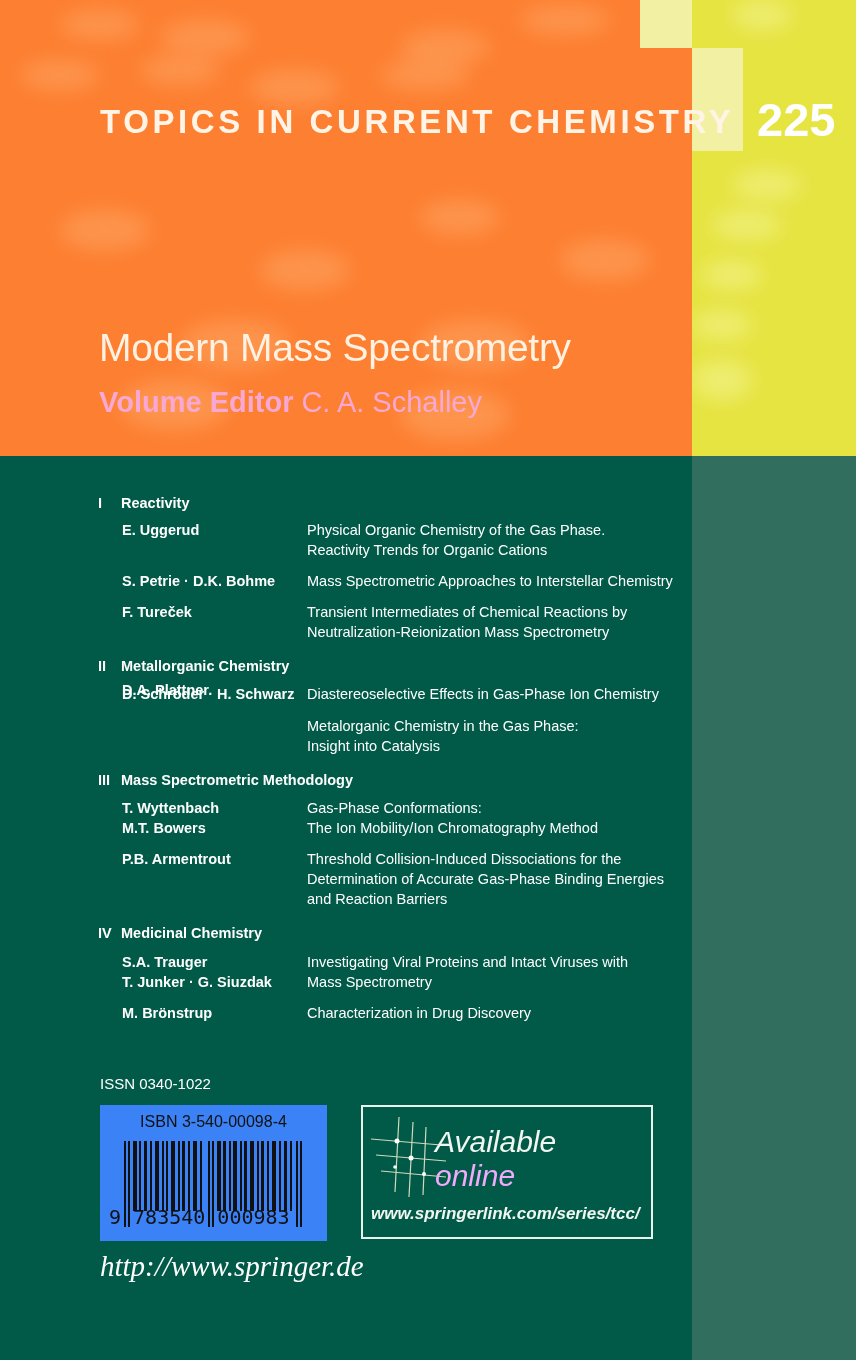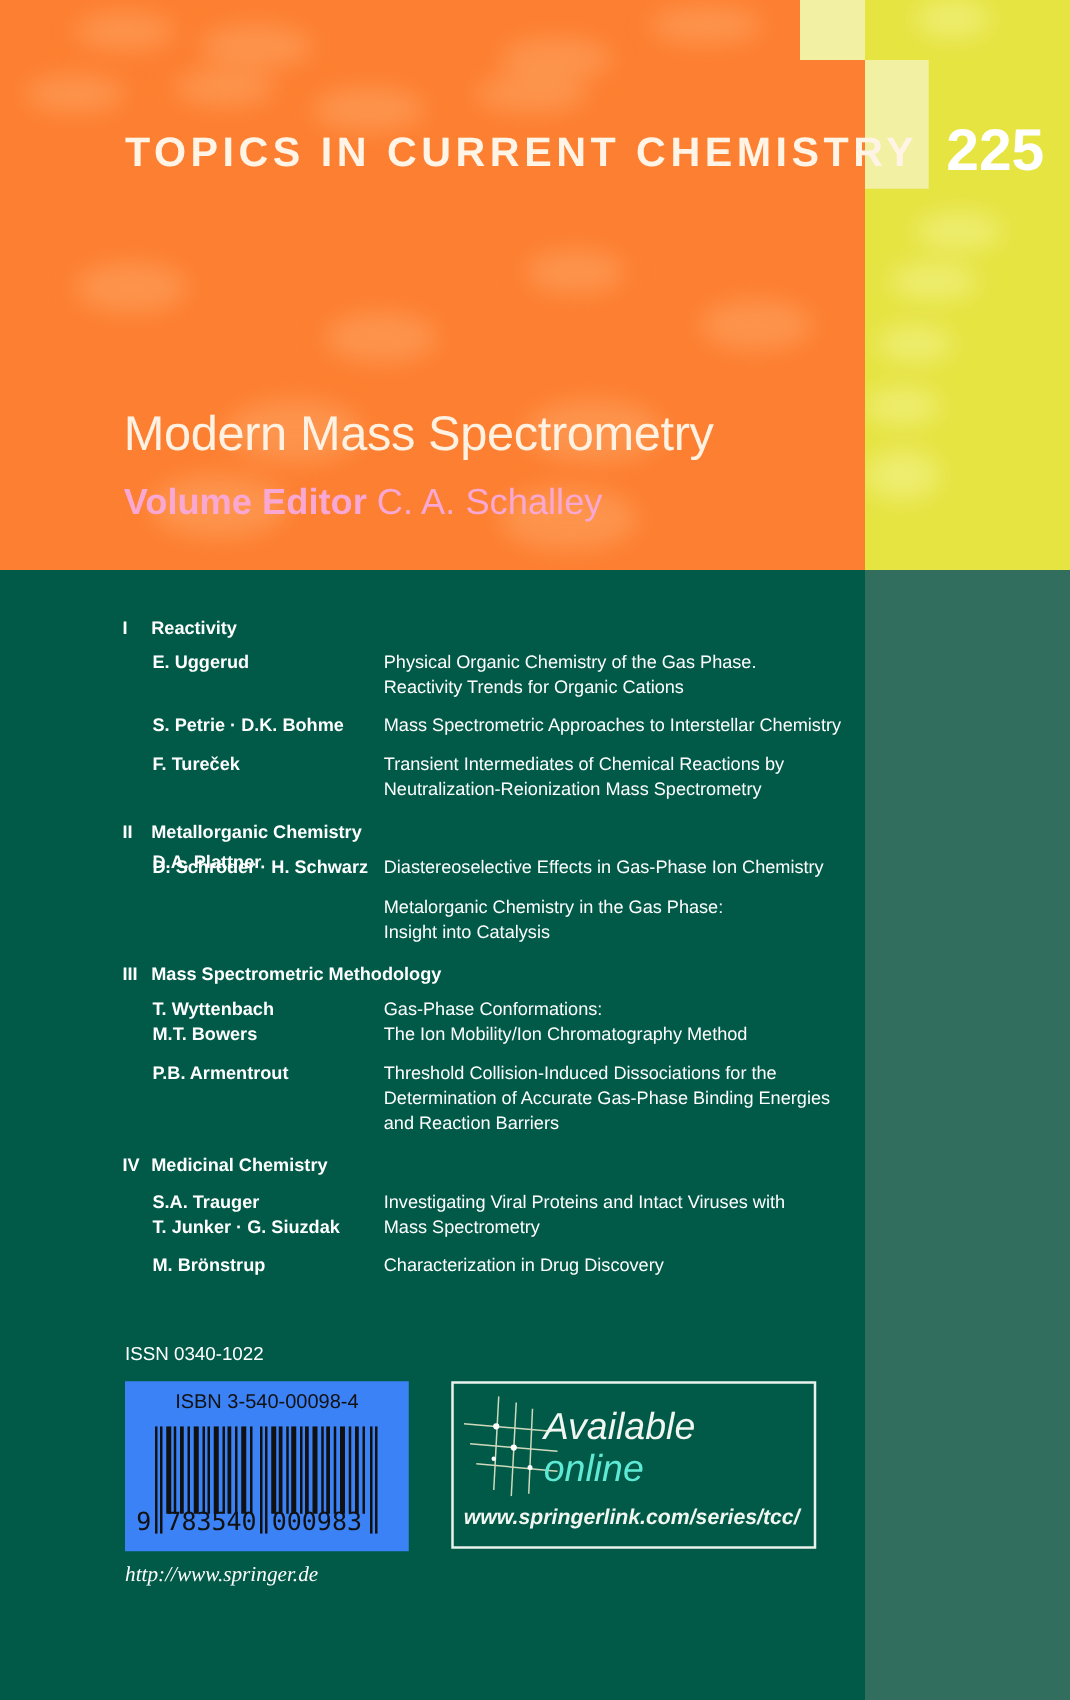--- a/index.html
+++ b/index.html
@@ -22,23 +22,23 @@
   .auth { position: absolute; left: 122px; font-weight: bold; line-height: 20px; }
   .ttl { position: absolute; left: 307px; line-height: 20px; }
   .issn { position: absolute; left: 100px; top: 1075px; color: #ffffff; font-size: 15px; }
   .isbnbox { position: absolute; left: 100px; top: 1105px; width: 227px; height: 136px; background: #3b82f6; }
   .isbntext { position: absolute; left: 0; top: 8px; width: 227px; text-align: center; font-size: 16px; color: #111; }
   .bars { position: absolute; left: 24px; top: 36px; width: 180px; height: 86px; }
   .bcdigits { position: absolute; left: 9px; top: 100px; font-family: "DejaVu Sans Mono", monospace; font-size: 20px; color: #111; background: transparent; }
   .avail { position: absolute; left: 361px; top: 1105px; width: 292px; height: 134px; border: 2px solid #e9f2ec; box-sizing: border-box; }
   .avail .sparkle { position: absolute; left: 8px; top: 10px; width: 80px; height: 80px; }
   .avail .a1 { position: absolute; left: 72px; top: 18px; font-size: 30px; font-style: italic; color: #f2f6f0; }
-  .avail .a2 { position: absolute; left: 72px; top: 52px; font-size: 30px; font-style: italic; color: #5eead4; }
+  .avail .a2 { position: absolute; left: 72px; top: 52px; font-size: 30px; font-style: italic; color: #f0abfc; }
   .avail .url { position: absolute; left: 8px; top: 97px; font-size: 17px; font-style: italic; font-weight: bold; color: #f2f6f0; }
-  .springer { position: absolute; left: 100px; top: 1250px; font-family: "Liberation Serif", serif; font-style: italic; font-size: 17px; color: #ffffff; }
+  .springer { position: absolute; left: 100px; top: 1250px; font-family: "Liberation Serif", serif; font-style: italic; font-size: 29px; color: #ffffff; }
 </style>
 </head>
 <body>
 
 <div class="orange">
   <div class="blob" style="left:60px;top:10px;width:80px;height:30px"></div>
   <div class="blob" style="left:160px;top:20px;width:90px;height:35px"></div>
   <div class="blob" style="left:400px;top:30px;width:90px;height:35px"></div>
   <div class="blob" style="left:520px;top:5px;width:90px;height:30px"></div>
   <div class="blob" style="left:20px;top:60px;width:80px;height:30px"></div>

